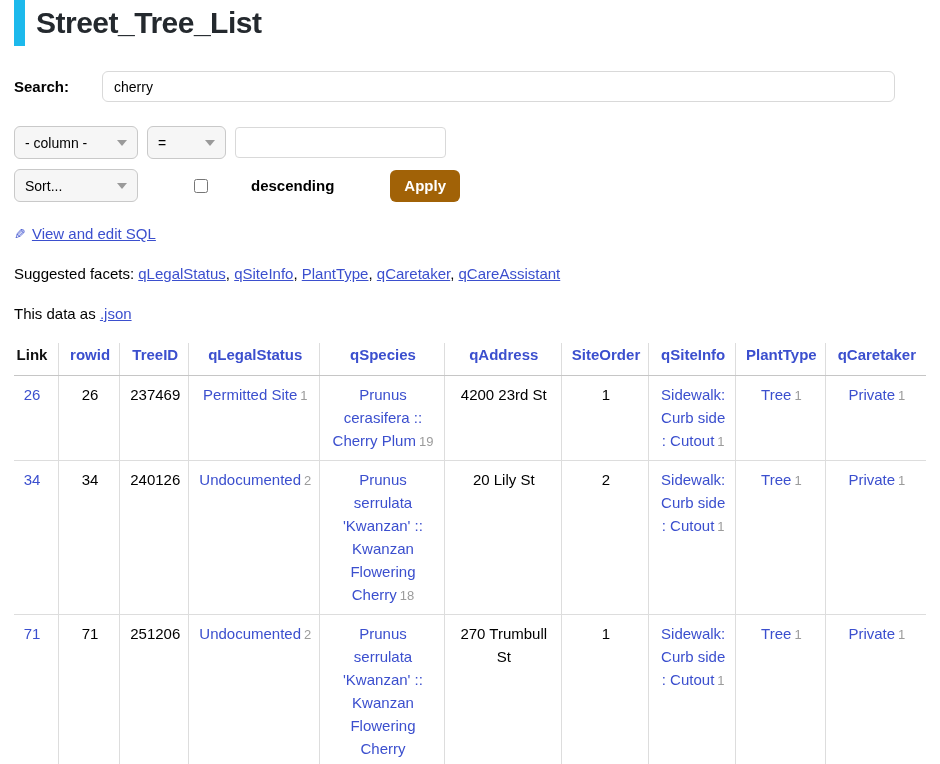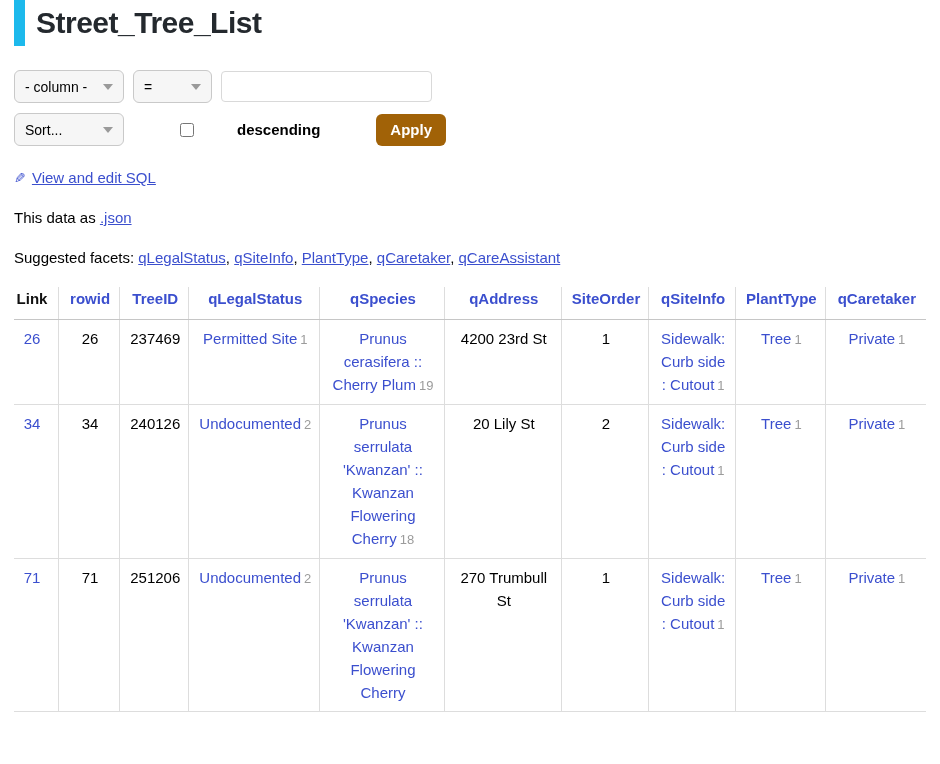--- a/index.html
+++ b/index.html
@@ -83,21 +83,21 @@
   }
   .select-wrap::after {
     content: "";
     position: absolute;
     right: 11px; top: 14px;
     border-left: 5px solid transparent;
     border-right: 5px solid transparent;
     border-top: 6px solid #9a9a9a;
     pointer-events: none;
   }
-  .select-column select, .select-sort select { width: 110px; }
+  .select-column select, .select-sort select { width: 124px; }
   .select-op { margin-left: 9px; }
   .select-op select { width: 79px; }
 
   .filter-value {
     margin-left: 9px;
     width: 211px;
     height: 31px;
     border: 1px solid #d9d9d9;
     border-radius: 4px;
     padding: 0 10px;
@@ -179,20 +179,24 @@
 </head>
 <body>
 
 <div class="page">
 
   <div class="title-block">
     <h1>Street_Tree_List</h1>
   </div>
 
 
+  <div class="search-row">
+    <label>Search:</label>
+    <input type="text" value="cherry" style="">
+  </div>
 
   <div class="filter-row">
     <span class="select-wrap select-column">
       <select>
         <option>- column -</option>
       </select>
     </span>
     <span class="select-wrap select-op">
       <select>
         <option>=</option>
@@ -207,29 +211,29 @@
         <option>Sort...</option>
       </select>
     </span>
     <input type="checkbox" style="">
     <span class="descending-label">descending</span>
     <button class="apply-btn">Apply</button>
   </div>
 
   <p class="linkline"><span class="pencil-icon">✎</span> <a href="#">View and edit SQL</a></p>
 
-  <p class="linkline"><span>This data as</span> <a href="#">.json</a></p>
-
   <p class="linkline"><span>Suggested facets:</span>
     <a href="#">qLegalStatus</a><span class="facet-sep">,</span>
     <a href="#">qSiteInfo</a><span class="facet-sep">,</span>
     <a href="#">PlantType</a><span class="facet-sep">,</span>
     <a href="#">qCaretaker</a><span class="facet-sep">,</span>
     <a href="#">qCareAssistant</a>
   </p>
+
+  <p class="linkline"><span>This data as</span> <a href="#">.json</a></p>
 
   <table>
     <colgroup>
       <col style="width:46px">
         <col style="width:62px">
         <col style="width:66px">
       <col style="width:126px">
         <col style="width:136px">
         <col style="width:126px">
       <col style="width:84px">

